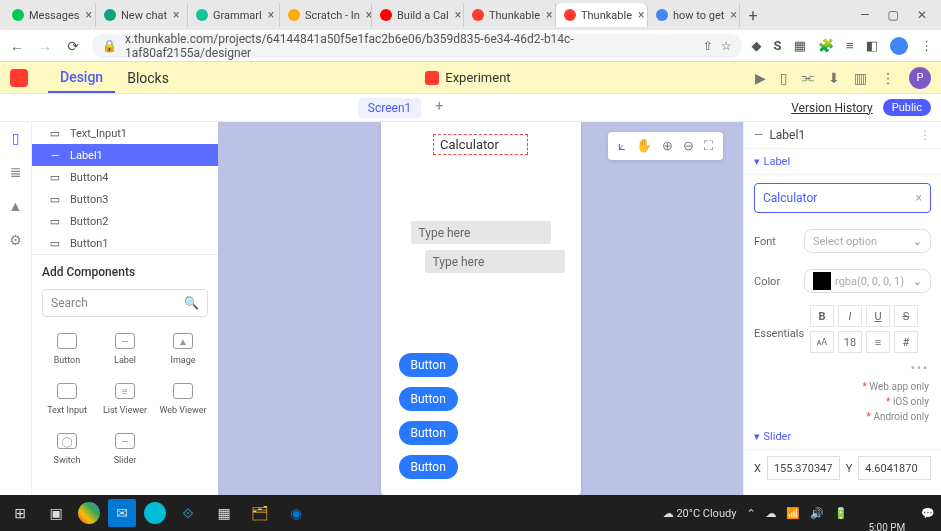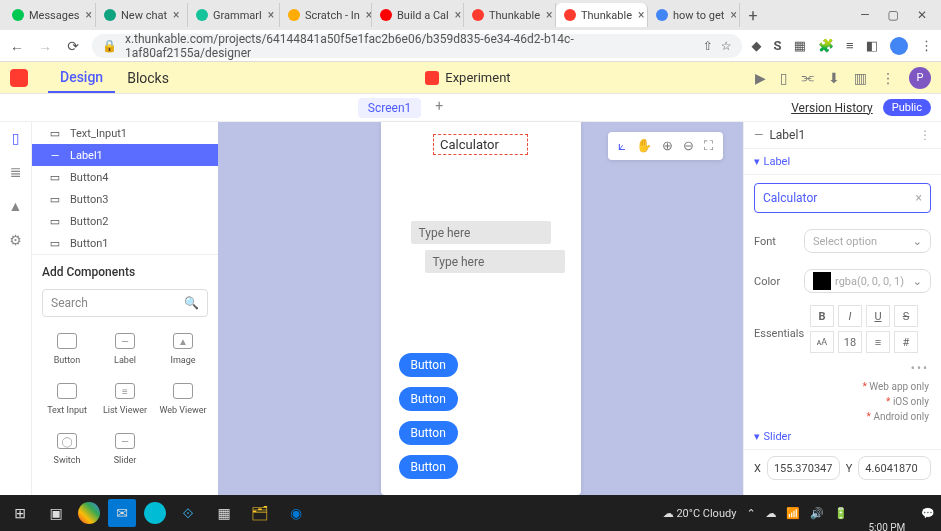--- a/index.html
+++ b/index.html
@@ -90,21 +90,21 @@
   .essentials .lab { font-size: 11px; color: #666; width: 56px; padding-top: 8px;}
   .ess-grid { display: grid; grid-template-columns: repeat(4, 24px); gap: 4px; }
   .ess-cell { width: 24px; height: 22px; border: 1px solid #e3e3e3; display: flex; align-items: center; justify-content: center; font-size: 11px; color: #666; }
   .ess-cell.s { text-decoration: line-through; }
   .ess-cell.u { text-decoration: underline; }
   .dots { text-align: right; padding: 4px 12px; color: #aaa; letter-spacing: 2px; }
   .notes { padding: 2px 12px; font-size: 10px; color: #888; text-align: right; }
   .notes .star { color: #e74c3c; }
   .layout-sec { padding: 6px 10px; }
   .xy-row { display: flex; gap: 6px; padding: 6px 10px; align-items: center; font-size: 11px; }
-  .xy-row .num { flex:1; border:1px solid #ddd; height: 24px; display:flex;align-items:center;padding:0 6px;border-radius:8px; color:#444;}
+  .xy-row .num { flex:1; border:1px solid #ddd; height: 24px; display:flex;align-items:center;padding:0 6px;border-radius:0; color:#444;}
 
   
   .taskbar { position: absolute; bottom: 0; left: 0; right: 0; height: 36px; background: #1f1f1f; display: flex; align-items: center; padding: 0 6px; color: #ddd; font-size: 11px; }
   .tb-left { display: flex; gap: 8px; align-items: center; }
   .tb-ic { width: 28px; height: 28px; display: flex; align-items: center; justify-content: center; font-size: 14px; border-radius: 2px; }
   .tb-right { margin-left: auto; display: flex; align-items: center; gap: 10px; }
   .clock { text-align: right; line-height: 1.1; font-size: 10px; padding-right: 6px; margin-top: 40px; }
 </style>
 </head>
 <body>

